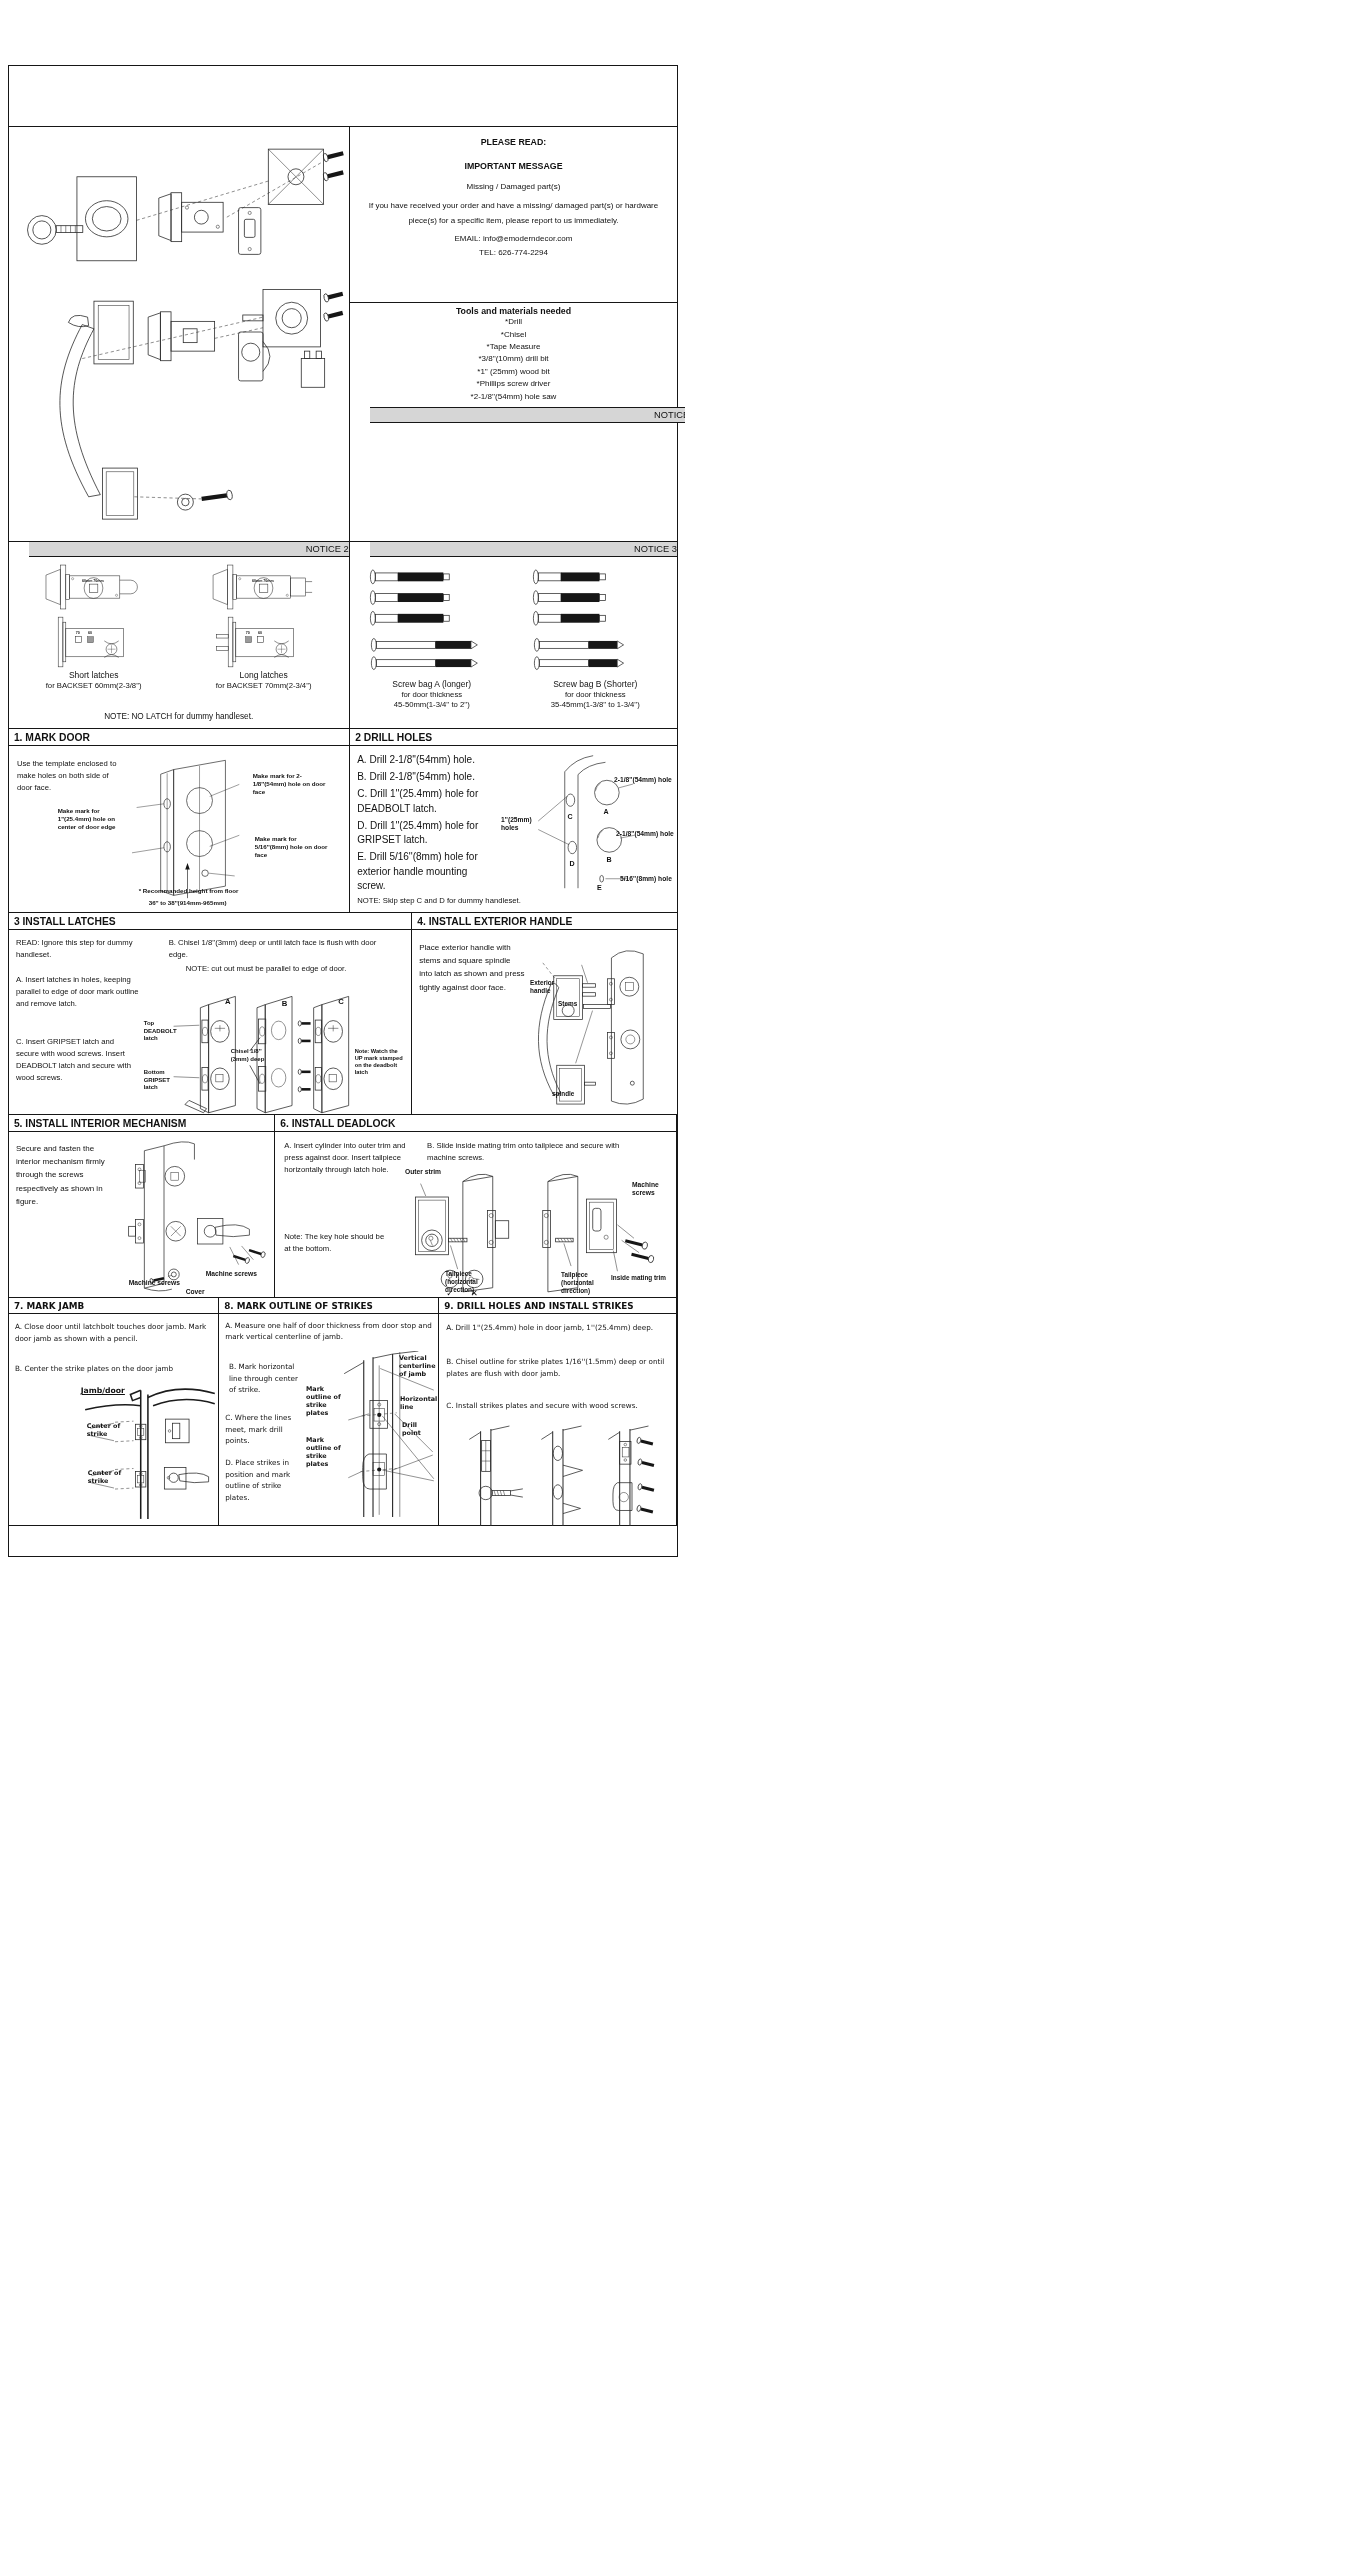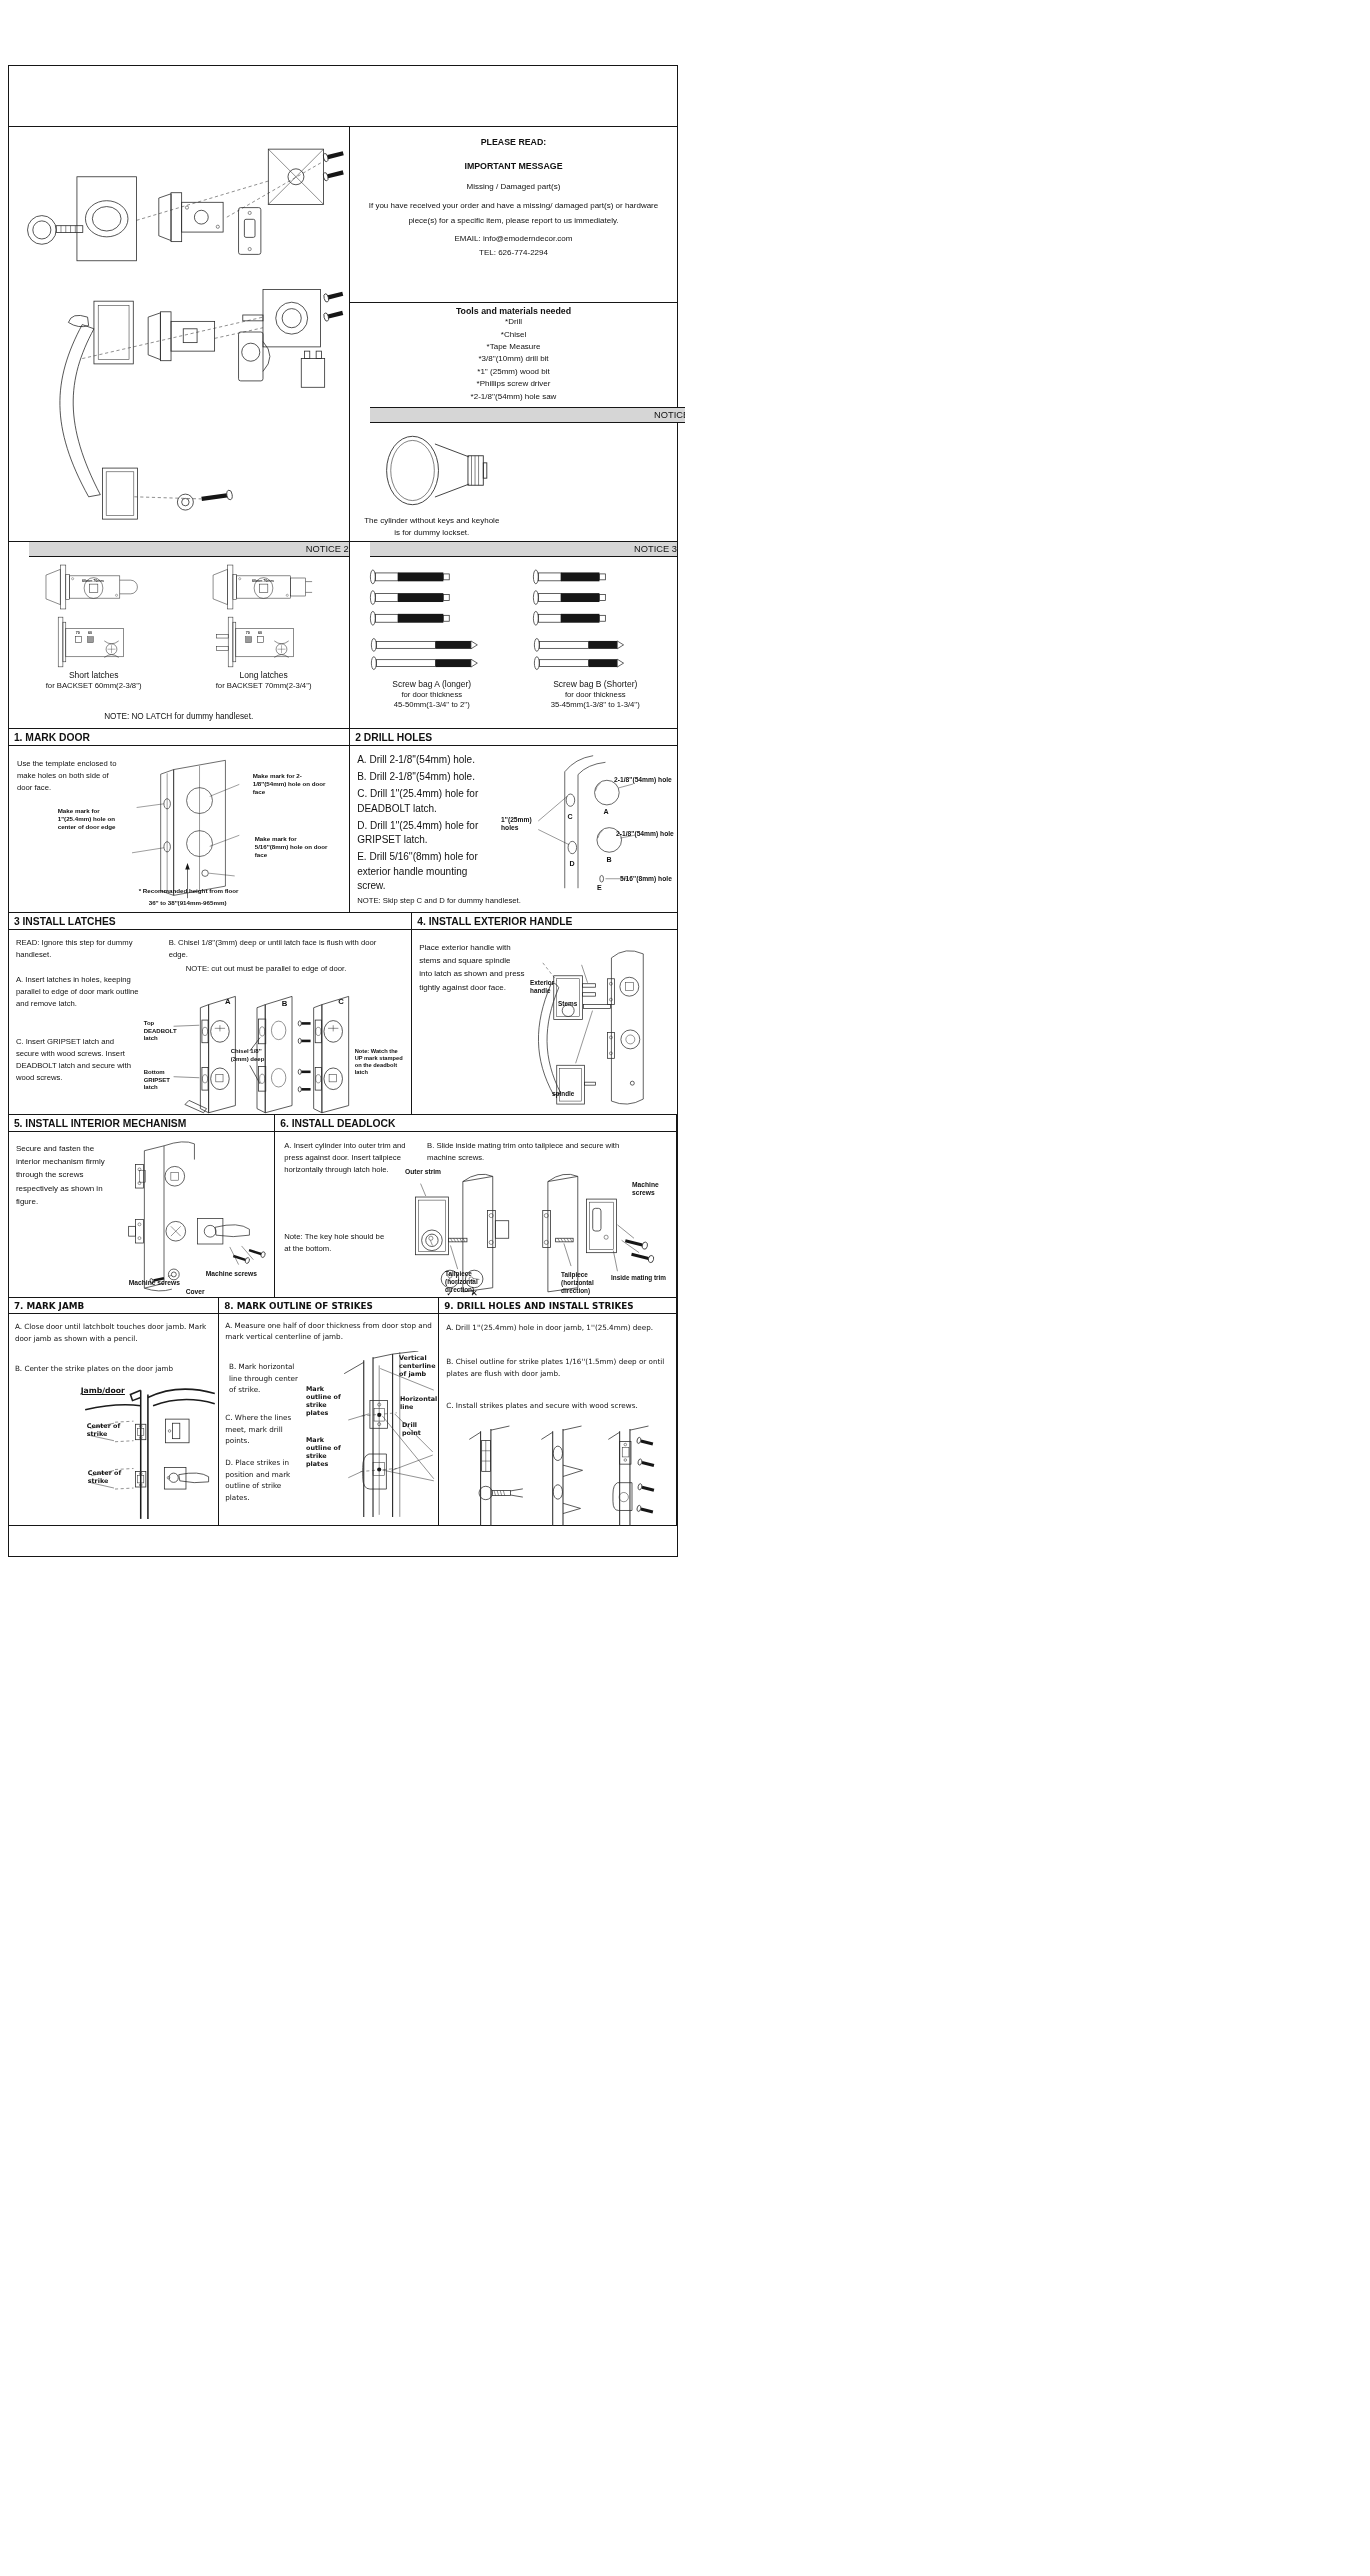--- a/index.html
+++ b/index.html
@@ -150,31 +150,20 @@
       <div class="ti">*Drill</div>
       <div class="ti">*Chisel</div>
       <div class="ti">*Tape Measure</div>
       <div class="ti">*3/8''(10mm) drill bit</div>
       <div class="ti">*1'' (25mm) wood bit</div>
       <div class="ti">*Phillips screw driver</div>
       <div class="ti">*2-1/8''(54mm) hole saw</div>
     </div>
     <div class="n1bar notice-head" style="border-top:1px solid #161616;">NOTICE 1</div>
     <div class="n1content">
-      <div class="n1col">
-        <svg viewBox="0 0 190 150" style="width:112px;height:89px;margin:2.1px auto 0;">
-          <ellipse class="ln" cx="62" cy="75" rx="44" ry="58"></ellipse>
-          <ellipse class="lt" cx="62" cy="75" rx="37" ry="51"></ellipse>
-          <path class="ln" d="M100 30 L158 52 M100 120 L158 98"></path>
-          <rect class="ln" x="156" y="50" width="26" height="50"></rect>
-          <path class="lt" d="M162 50 v50 M168 50 v50 M174 50 v50"></path>
-          <rect class="ln" x="182" y="62" width="6" height="26"></rect>
-        </svg>
-        <div class="n1cap">The cylinder without keys and keyhole is for dummy lockset.</div>
-      </div>
     </div>
   </div>
 
   <div class="box" style="left:7.7px;top:541px;width:342px;height:188px;">
     <div class="notice-head">NOTICE 2</div>
     <div class="ncols">
       <div class="ncol">
         <svg viewBox="0 0 300 150" style="width:155px;height:54px;margin:1px auto 0;" preserveAspectRatio="xMidYMid meet">
           <polygon class="ln" points="18,42 58,26 58,124 18,108"></polygon>
           <rect class="ln" x="58" y="14" width="15" height="122"></rect>

